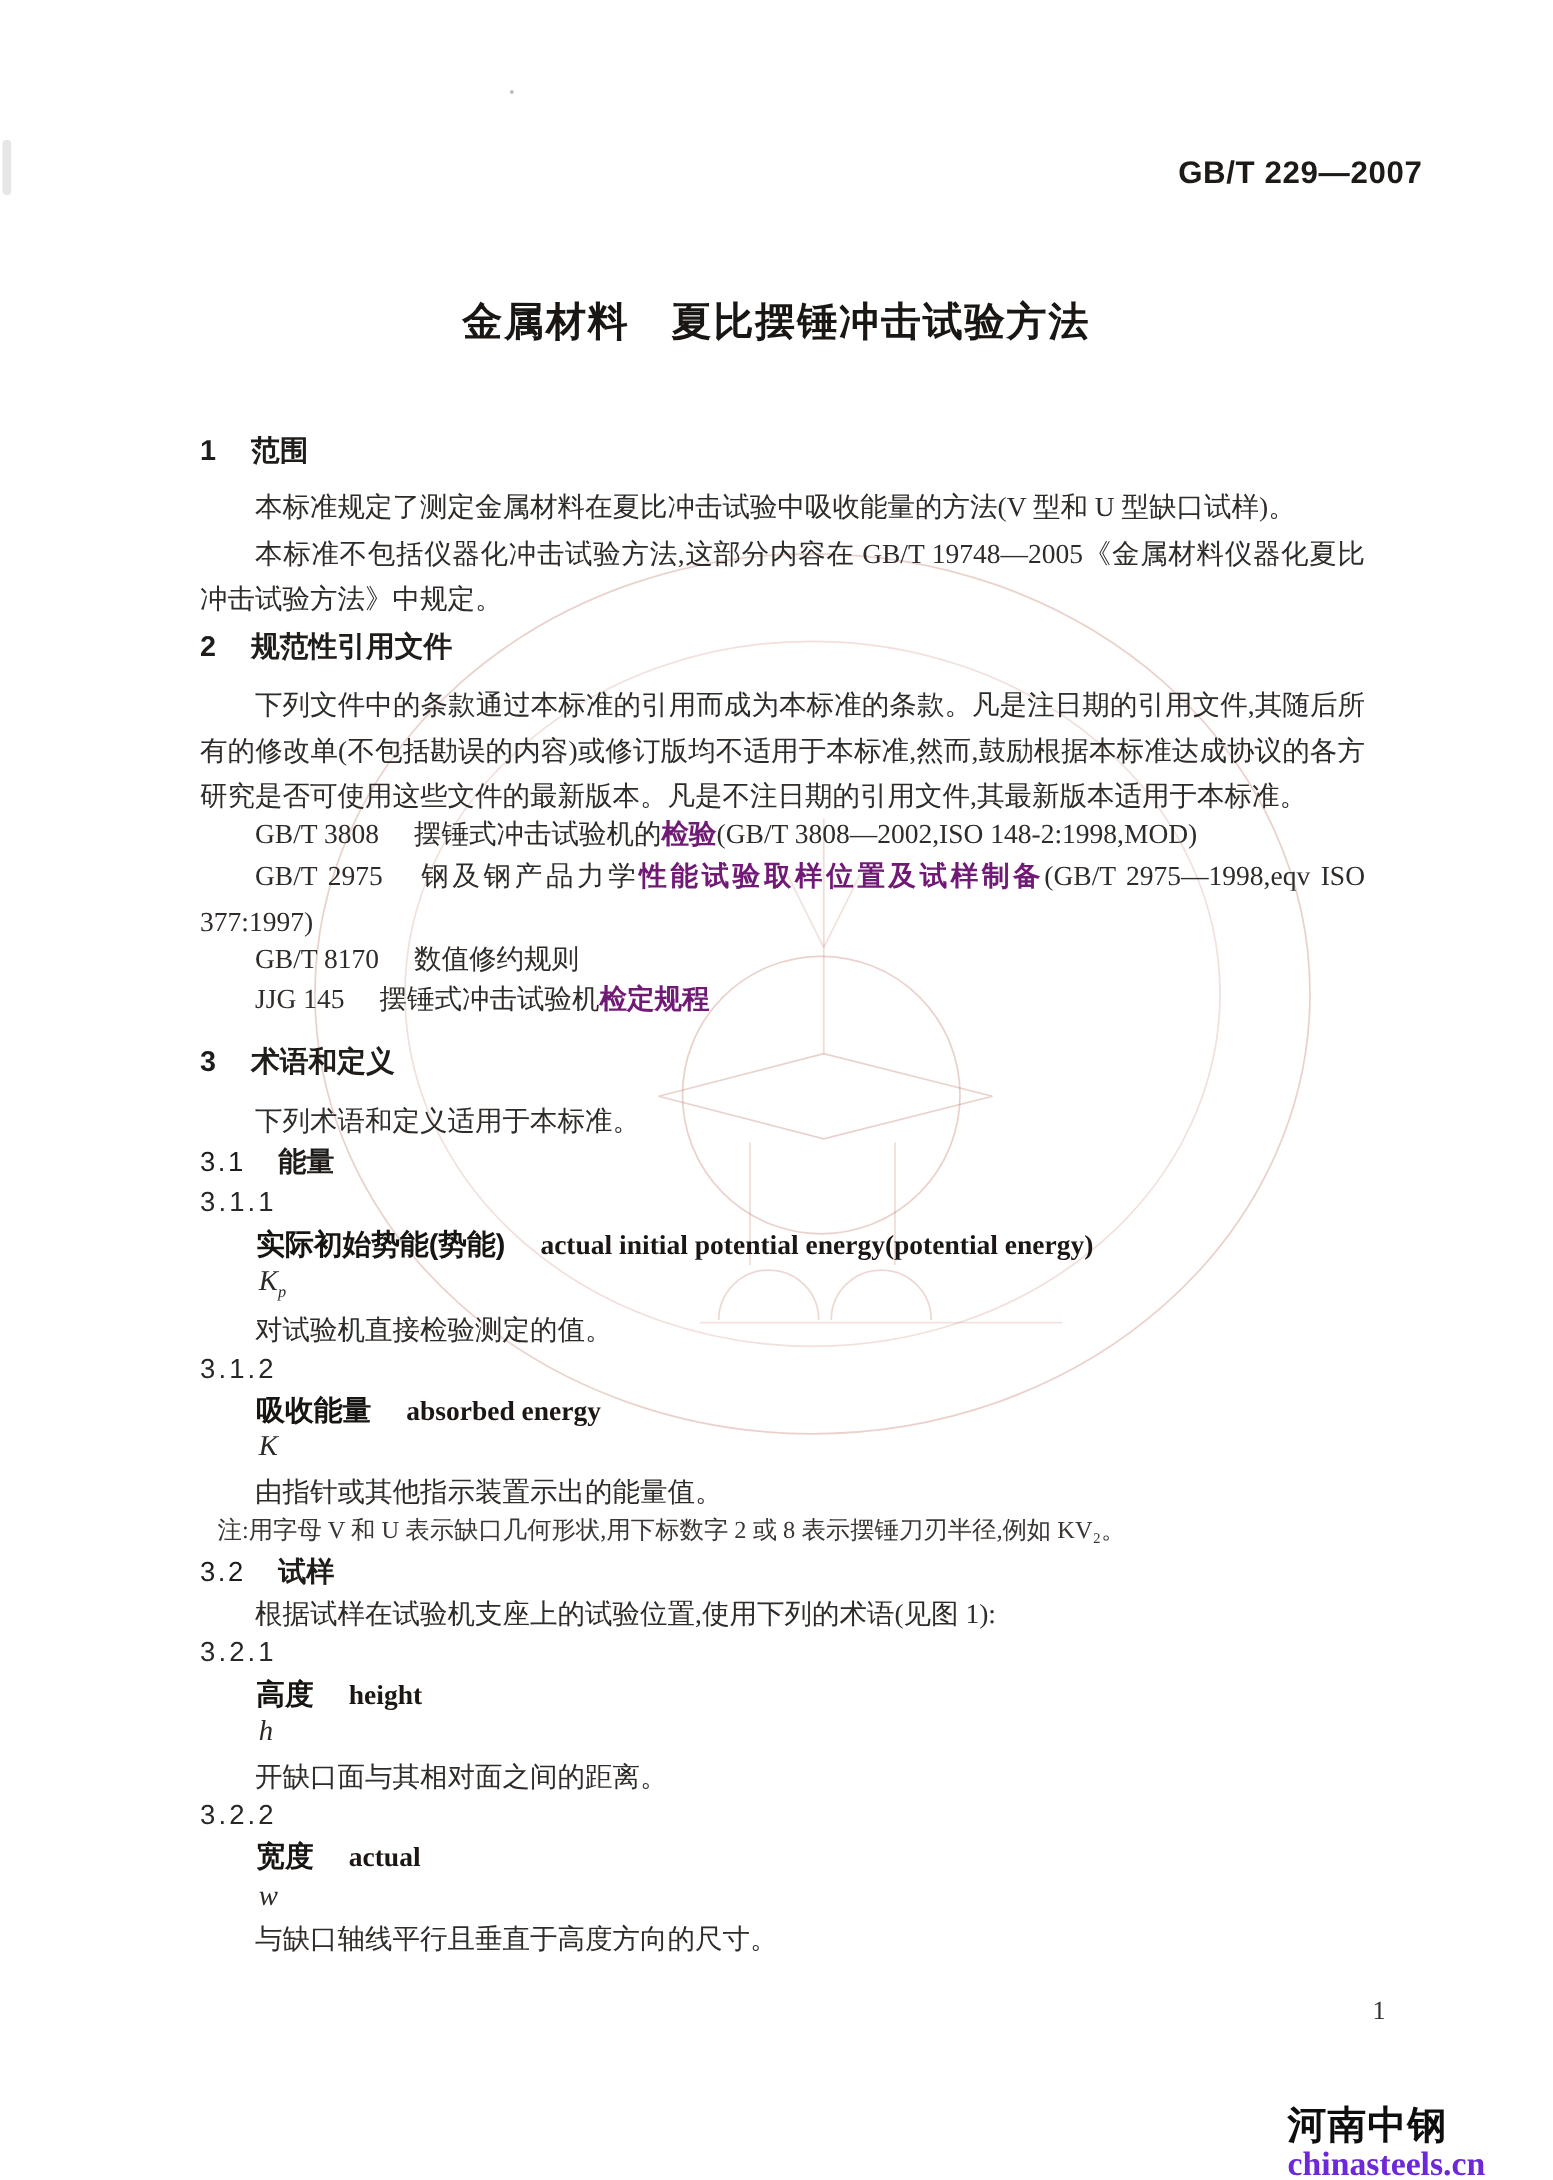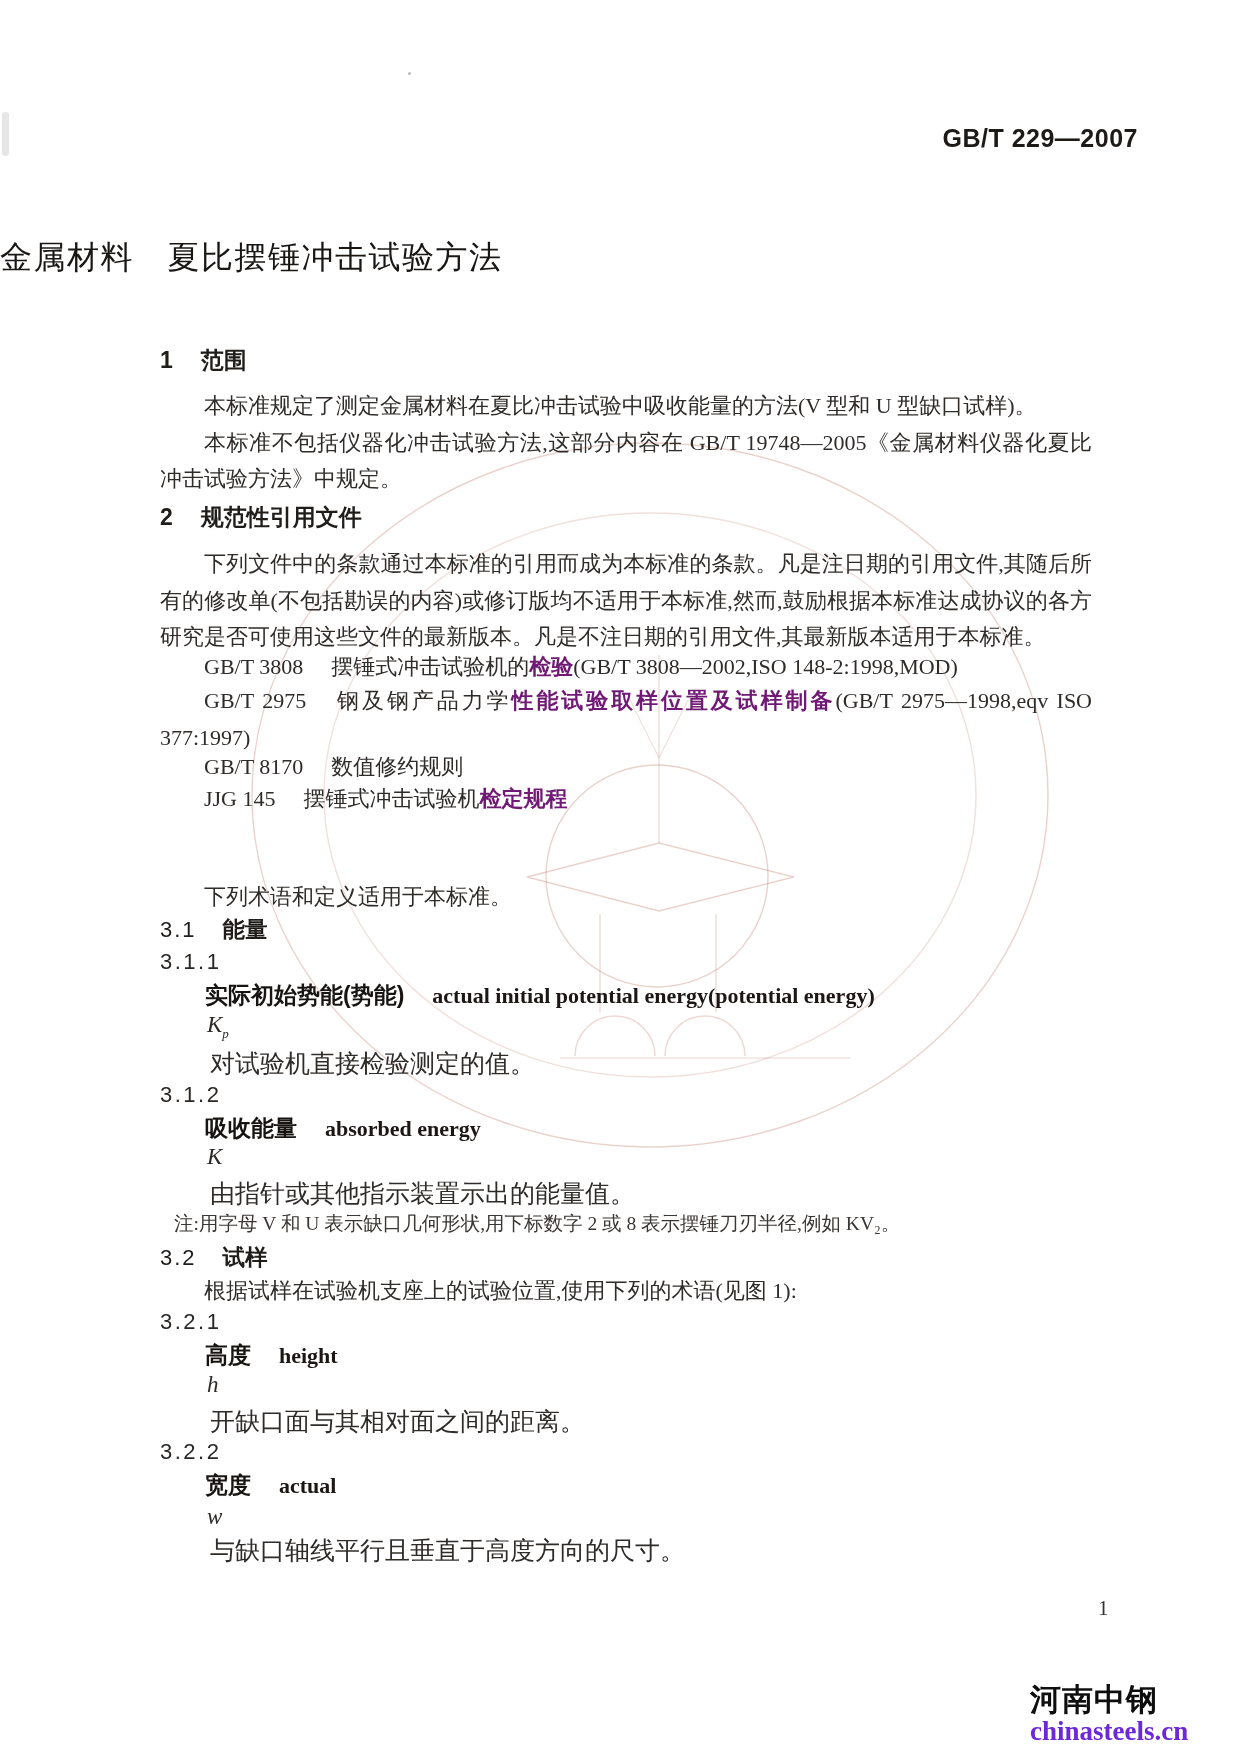--- a/index.html
+++ b/index.html
@@ -9,23 +9,23 @@
     font-family:"Liberation Serif","DejaVu Serif",serif;
     color:#2f2b29;
   }
   .abs{position:absolute;}
   .doc-code{
     top:124px;right:104px;
     font-family:"Liberation Sans","DejaVu Sans",sans-serif;
     font-weight:bold;font-size:25px;letter-spacing:.5px;color:#1d1a18;
   }
   .title{
-    top:236px;left:0;width:100%;text-align:left;
+    top:236px;left:0;width:100%;text-align:center;
     font-family:"Liberation Sans","DejaVu Sans",sans-serif;
-    font-weight:normal;font-size:32px;letter-spacing:1.5px;color:#191614;
+    font-weight:bold;font-size:32px;letter-spacing:1.5px;color:#191614;
   }
   .head{
     left:160px;width:932px;
     font-family:"Liberation Sans","DejaVu Sans",sans-serif;
     font-weight:bold;font-size:23px;color:#1f1c1a;
   }
   .head .hnum{margin-right:26px;font-weight:bold;letter-spacing:2px;}
   .para{
     left:160px;width:932px;
     font-size:22px;line-height:36.5px;text-align:justify;color:#2f2b29;
@@ -51,21 +51,21 @@
     font-weight:bold;font-size:22px;color:#1c1714;margin-left:28px;
   }
   .sym{
     left:160px;width:932px;padding-left:47px;box-sizing:border-box;
     font-family:"Liberation Serif","DejaVu Serif",serif;
     font-style:italic;font-size:23px;color:#2c2927;
   }
   .sym sub{font-size:13px;}
   .defn{
     left:160px;width:932px;
-    font-size:25px;line-height:36.5px;color:#2f2b29;
+    font-size:22px;line-height:36.5px;color:#2f2b29;
   }
   .note{
     left:160px;width:950px;padding-left:14px;box-sizing:border-box;
     font-size:19.5px;color:#3b3633;
   }
   .page-num{top:1596px;left:1098px;font-size:21px;color:#33302d;}
   .wm{
     top:1684px;right:2px;width:210px;line-height:1.05;
   }
   .wm .wm-zh{
@@ -125,20 +125,23 @@
   <div class="abs para ind" style="top:683px">
     <span class="ref-code">GB/T 2975</span><span>钢及钢产品力学</span><span class="em">性能试验取样位置及试样制备</span><span>(GB/T 2975—1998,eqv ISO 377:1997)</span>
   </div>
   <div class="abs para ind" style="top:749px">
     <span class="ref-code">GB/T 8170</span><span>数值修约规则</span>
   </div>
   <div class="abs para ind" style="top:781px">
     <span class="ref-code">JJG 145</span><span>摆锤式冲击试验机</span><span class="em">检定规程</span>
   </div>
 
+  <div class="abs head" style="top:834px">
+    <span class="hnum">3</span><span>术语和定义</span>
+  </div>
   <div class="abs para ind" style="top:879px">下列术语和定义适用于本标准。</div>
 
   <div class="abs head" style="top:914px;font-size:22.5px">
     <span class="hnum" style="font-weight:normal;font-size:22px">3.1</span><span>能量</span>
   </div>
 
   <div class="abs secnum" style="top:949px">3.1.1</div>
   <div class="abs term" style="top:980px">
     <span class="zh">实际初始势能(势能)</span><span class="en">actual initial potential energy(potential energy)</span>
   </div>

